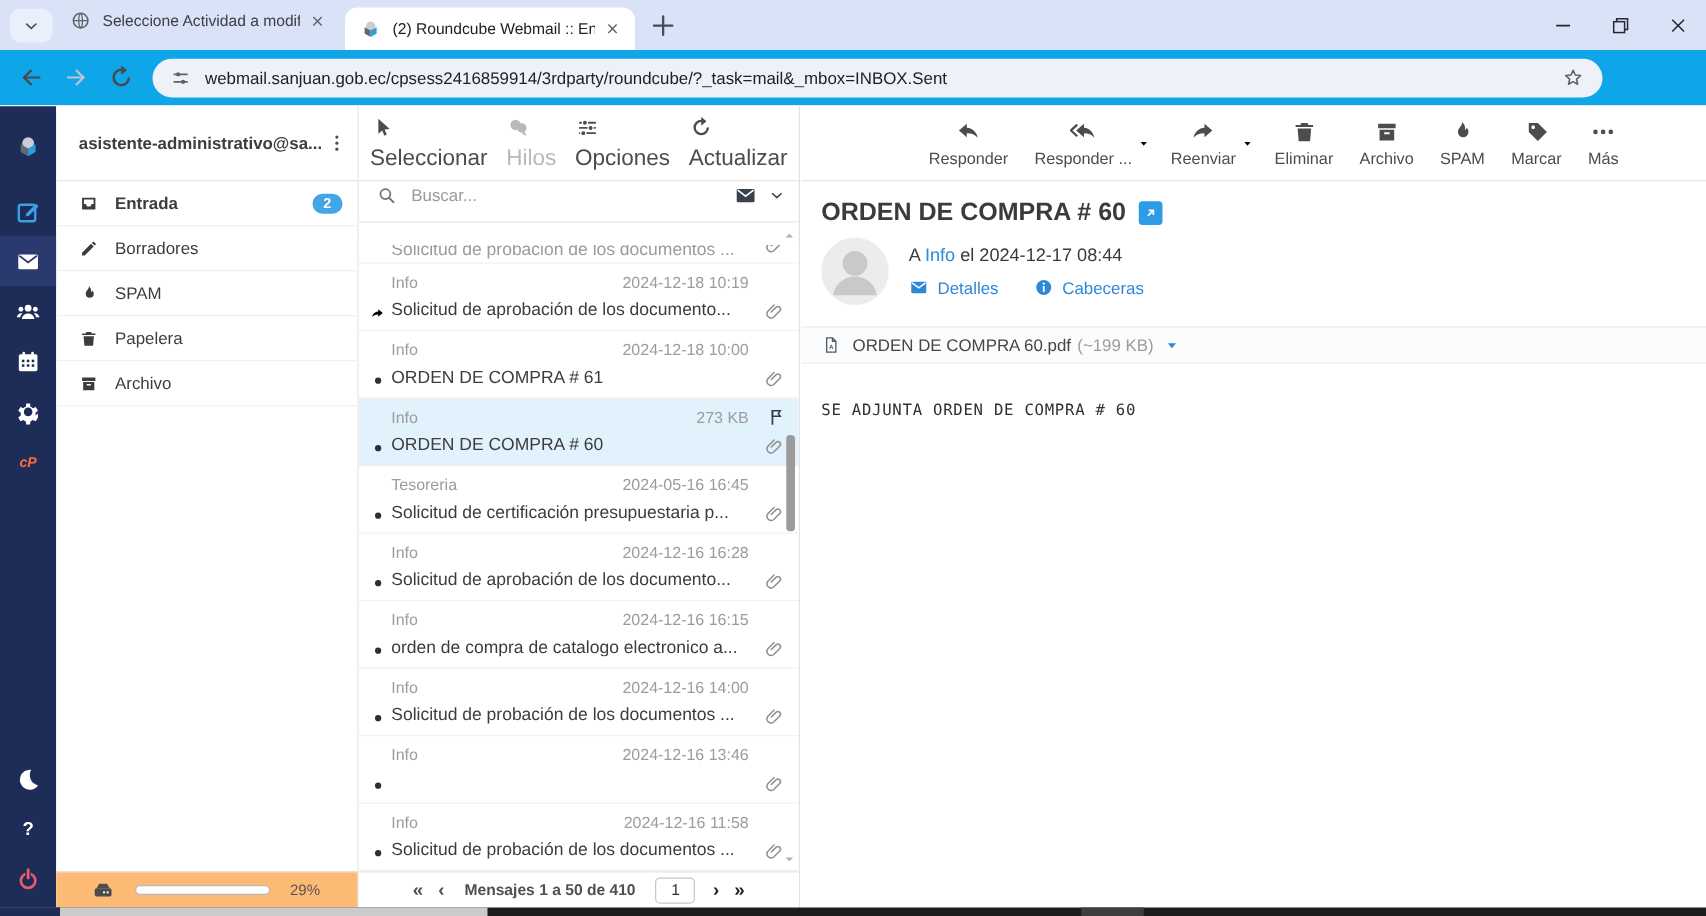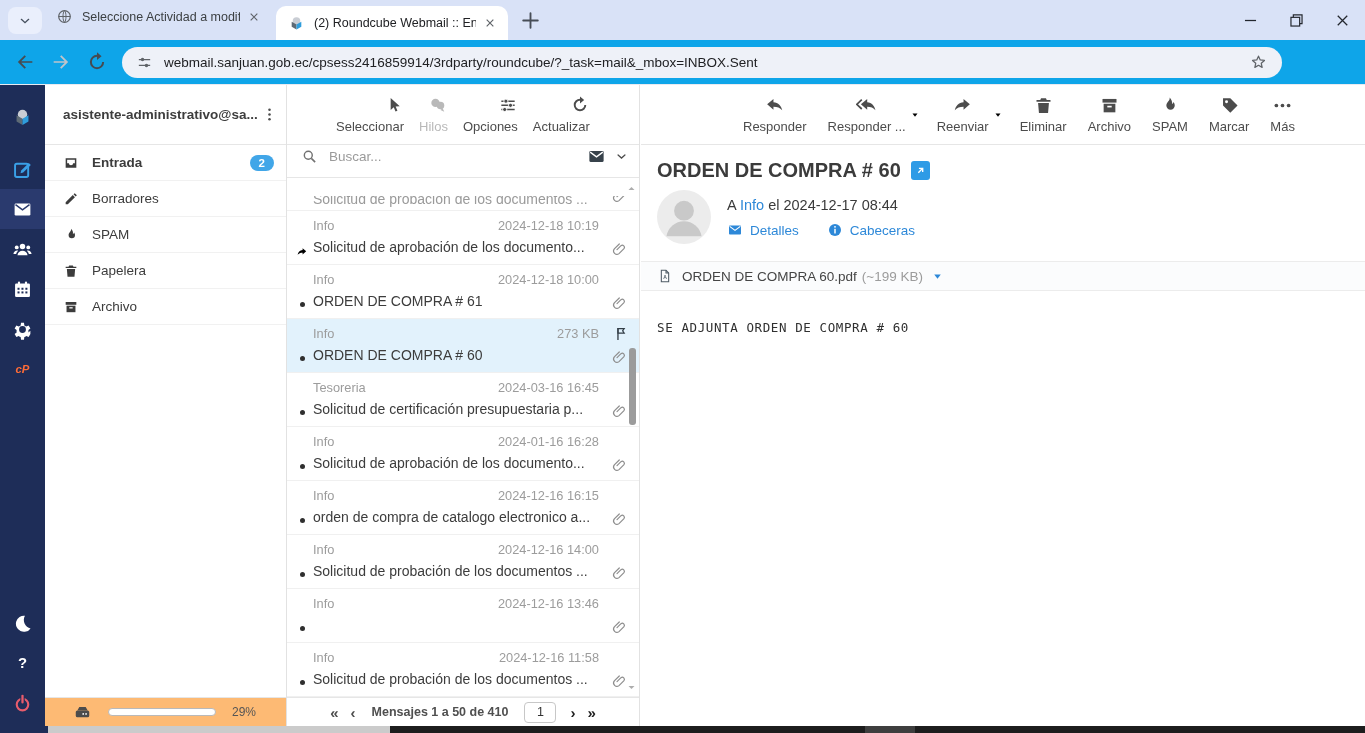--- a/index.html
+++ b/index.html
@@ -57,21 +57,21 @@
   .fquota{position:absolute;bottom:0;left:0;right:0;height:29px;border-top:1px solid #e6e6e6;background:#fdba74;
     display:flex;align-items:center;padding-left:28px;}
   .fquota .icon{width:19px;height:19px;color:#4c4c4c;}
   .qtrack{width:108px;height:8px;border:1px solid #b9b9b9;border-radius:5px;margin-left:16px;background:#fff;overflow:hidden;}
   .qfill{height:100%;background:#56b6ea;border-radius:4px 0 0 4px;}
   .qlabel{margin-left:16px;font-size:12px;color:#555;}
 
   
   .list{position:absolute;left:287px;top:0;width:353px;height:641px;background:#fff;border-right:1px solid #e2e2e2;}
   .ltoolbar{height:60px;border-bottom:1px solid #e6e6e6;display:flex;align-items:center;justify-content:center;gap:15px;}
-  .tbtn{display:flex;flex-direction:column;align-items:flex-end;color:#4c4c4c;font-size:13px;}
+  .tbtn{display:flex;flex-direction:column;align-items:flex-start;color:#4c4c4c;font-size:18px;}
   .tbtn .icon{width:20px;height:20px;}
   .tbtn .tlabel{margin-top:4px;}
   .tbtn.disabled{color:#b9b9b9;}
   .lsearch{height:33px;border-bottom:1px solid #e6e6e6;display:flex;align-items:center;padding:0 10px 10px 14px;}
   .lsearch .icon.mag{width:17px;height:17px;color:#717171;flex:0 0 auto;}
   .searchinput{flex:1;border:0;outline:none;margin-left:9px;font-size:13.5px;color:#444;background:transparent;
     font-family:"Liberation Sans",sans-serif;}
   .searchinput::placeholder{color:#9a9a9a;}
   .lsearch .icon.env{width:19px;height:19px;color:#37424b;margin-right:8px;flex:0 0 auto;}
   .lsearch .icon.chev{width:15px;height:15px;color:#4c4c4c;flex:0 0 auto;}
@@ -525,34 +525,34 @@
                 <path d="M8.5 12.2l5.6-5.6a3 3 0 0 1 4.2 4.2l-7 7a4.7 4.7 0 0 1-6.6-6.6l7-7" fill="none" stroke="currentColor" stroke-width="1.7" stroke-linecap="round"></path>
               </svg></span>
             <span class="r-flag"><svg viewBox="0 0 24 24" xmlns="http://www.w3.org/2000/svg">
                 <path d="M7 21V4.2" fill="none" stroke="currentColor" stroke-width="1.9"></path>
                 <path d="M7 5h8.8l-2.2 3.2 2.2 3.2H7z" fill="none" stroke="currentColor" stroke-width="1.7"></path>
               </svg></span>
           </div>
           <div class="row">
             <div class="r-line1">
               <span class="r-from">Tesoreria</span>
-              <span class="r-date">2024-03-16 16:45</span>
+              <span class="r-date">2024-05-16 16:45</span>
             </div>
             <div class="r-line2">
               <span class="r-subj">Solicitud de certificación presupuestaria p...</span>
             </div>
             <span class="r-marker dot"></span>
             <span class="r-clip"><svg viewBox="0 0 24 24" xmlns="http://www.w3.org/2000/svg">
                 <path d="M8.5 12.2l5.6-5.6a3 3 0 0 1 4.2 4.2l-7 7a4.7 4.7 0 0 1-6.6-6.6l7-7" fill="none" stroke="currentColor" stroke-width="1.7" stroke-linecap="round"></path>
               </svg></span>
           </div>
           <div class="row">
             <div class="r-line1">
               <span class="r-from">Info</span>
-              <span class="r-date">2024-01-16 16:28</span>
+              <span class="r-date">2024-12-16 16:28</span>
             </div>
             <div class="r-line2">
               <span class="r-subj">Solicitud de aprobación de los documento...</span>
             </div>
             <span class="r-marker dot"></span>
             <span class="r-clip"><svg viewBox="0 0 24 24" xmlns="http://www.w3.org/2000/svg">
                 <path d="M8.5 12.2l5.6-5.6a3 3 0 0 1 4.2 4.2l-7 7a4.7 4.7 0 0 1-6.6-6.6l7-7" fill="none" stroke="currentColor" stroke-width="1.7" stroke-linecap="round"></path>
               </svg></span>
           </div>
           <div class="row">

